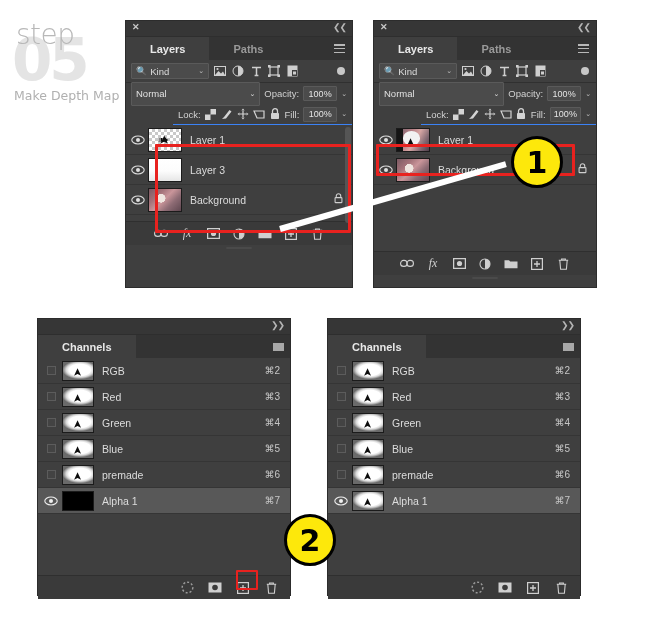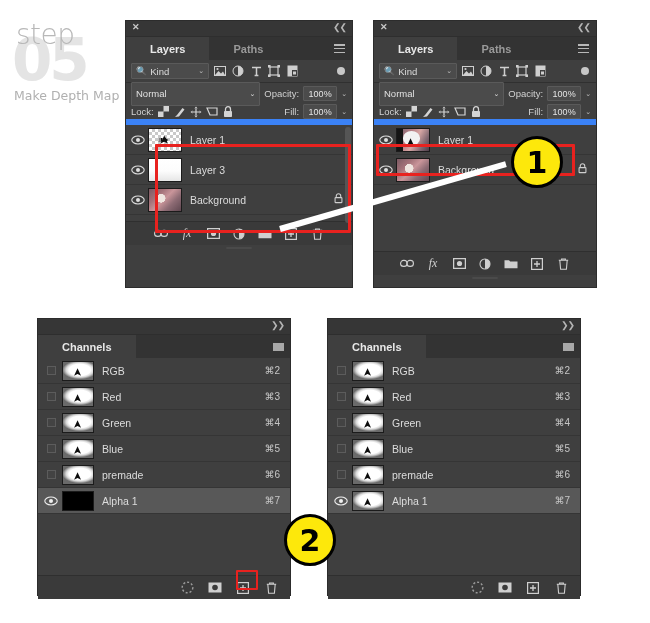--- a/index.html
+++ b/index.html
@@ -103,21 +103,21 @@
   .numbox {
     width: 34px; height: 15px; background: #4b4b4b; border: 1px solid #5a5a5a;
     display: flex; align-items: center; justify-content: center;
     font-size: 9px; color: #e4e4e4; border-radius: 1px;
   }
   .mini-cv { font-size: 7px; color: #c0c0c0; }
 
   
   .lock-row {
     height: 21px; display: flex; align-items: center;
-    padding: 0 5px; gap: 4px; font-size: 9.5px; border-bottom: 6px solid #3b82f6;
+    padding: 0 5px; gap: 4px; font-size: 9.5px; border-bottom: 1px solid #3b82f6; margin-left: 47px;
   }
   .lock-ico { width: 12px; height: 12px; display: flex; align-items: center; justify-content: center; color: #d4d4d4; }
 
   
   .layers-list { position: relative; }
   .layer-row {
     height: 30px; display: flex; align-items: center;
     border-bottom: 1px solid #353535; padding-left: 2px;
     position: relative;
   }

